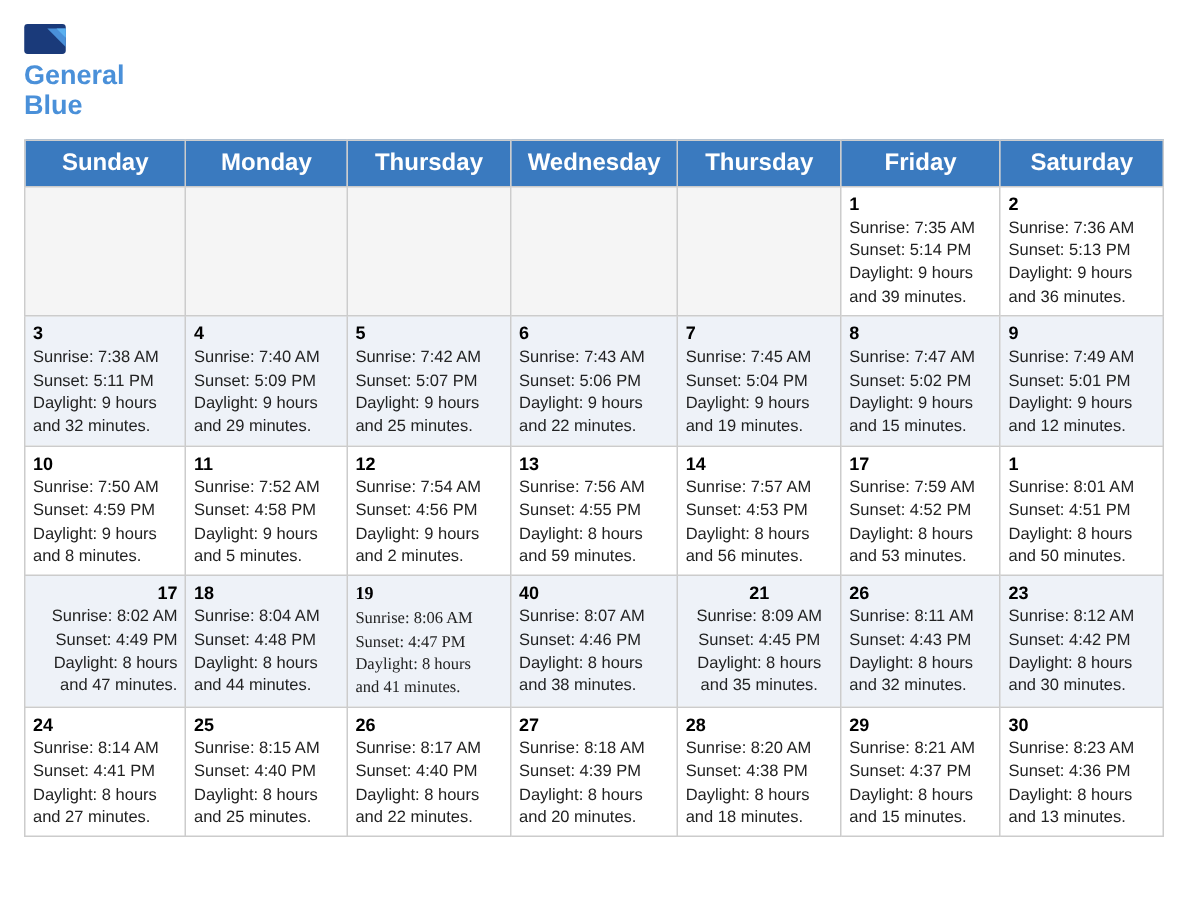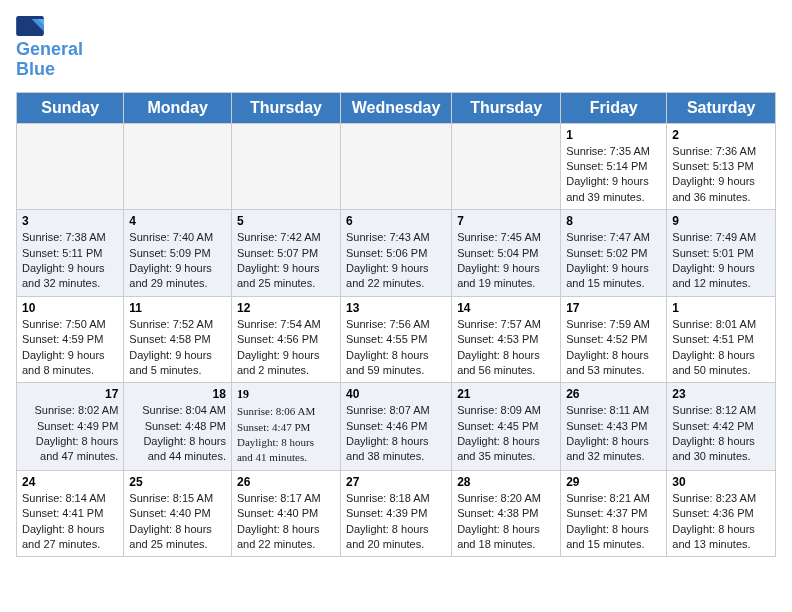--- a/index.html
+++ b/index.html
@@ -199,33 +199,33 @@
         <td>
           <div class="day-num">1</div>
           <div class="day-info">Sunrise: 8:01 AM<br>Sunset: 4:51 PM<br>Daylight: 8 hours<br>and 50 minutes.</div>
         </td>
       </tr>
       <tr class="row-even">
         <td style="background: rgb(238, 242, 248); text-align: right;">
           <div class="day-num">17</div>
           <div class="day-info">Sunrise: 8:02 AM<br>Sunset: 4:49 PM<br>Daylight: 8 hours<br>and 47 minutes.</div>
         </td>
-        <td style="background: rgb(238, 242, 248); text-align: right;">
+        <td style="background: rgb(238, 242, 248);">
           <div class="day-num">18</div>
           <div class="day-info">Sunrise: 8:04 AM<br>Sunset: 4:48 PM<br>Daylight: 8 hours<br>and 44 minutes.</div>
         </td>
         <td style="background: rgb(238, 242, 248); font-family: Liberation Serif, serif;">
           <div class="day-num">19</div>
           <div class="day-info">Sunrise: 8:06 AM<br>Sunset: 4:47 PM<br>Daylight: 8 hours<br>and 41 minutes.</div>
         </td>
         <td style="background: rgb(238, 242, 248);">
           <div class="day-num">40</div>
           <div class="day-info">Sunrise: 8:07 AM<br>Sunset: 4:46 PM<br>Daylight: 8 hours<br>and 38 minutes.</div>
         </td>
-        <td style="background: rgb(238, 242, 248);">
+        <td style="background: rgb(238, 242, 248); text-align: center;">
           <div class="day-num">21</div>
           <div class="day-info">Sunrise: 8:09 AM<br>Sunset: 4:45 PM<br>Daylight: 8 hours<br>and 35 minutes.</div>
         </td>
         <td style="background: rgb(238, 242, 248);">
           <div class="day-num">26</div>
           <div class="day-info">Sunrise: 8:11 AM<br>Sunset: 4:43 PM<br>Daylight: 8 hours<br>and 32 minutes.</div>
         </td>
         <td style="background: rgb(238, 242, 248);">
           <div class="day-num">23</div>
           <div class="day-info">Sunrise: 8:12 AM<br>Sunset: 4:42 PM<br>Daylight: 8 hours<br>and 30 minutes.</div>

